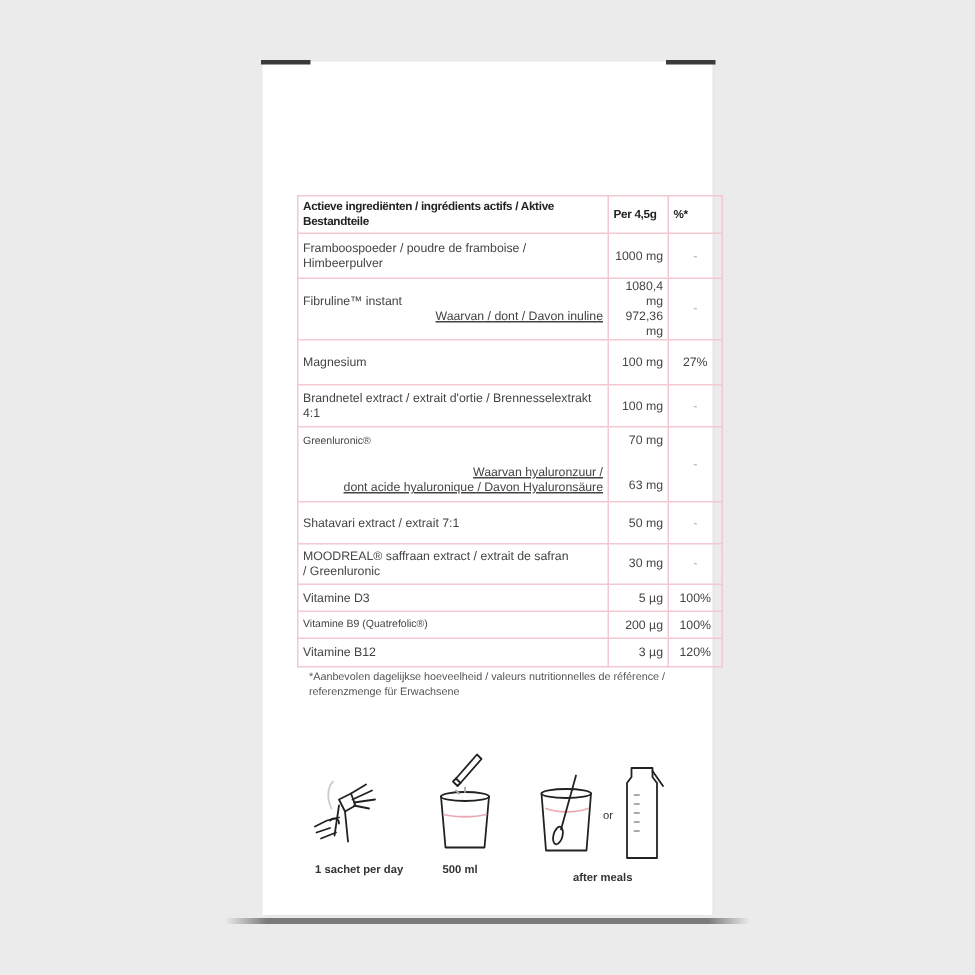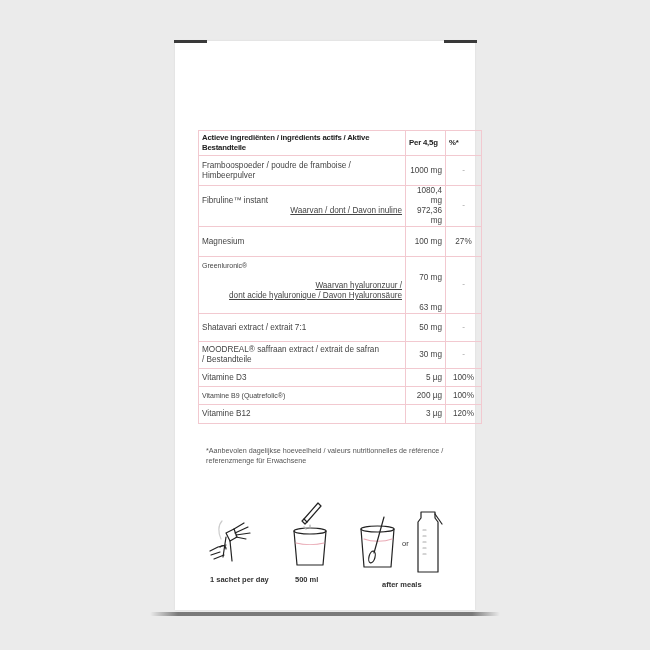--- a/index.html
+++ b/index.html
@@ -84,41 +84,46 @@
       <span style="display:block">1080,4 mg</span>
       <span style="display:block">972,36 mg</span>
     </td>
     <td class="c3 dash">-</td>
   </tr>
   <tr style="height:30px">
     <td>Magnesium</td>
     <td class="c2">100 mg</td>
     <td class="c3">27%</td>
   </tr>
+  <tr style="height:28px">
+    <td>Brandnetel extract / extrait d'ortie / Brennesselextrakt 4:1</td>
+    <td class="c2">100 mg</td>
+    <td class="c3 dash">-</td>
+  </tr>
   <tr style="height:50px">
     <td style="vertical-align:top;padding-top:4px">
       <span class="small">Greenluronic®</span>
       <span class="sub" style="margin-top:10px">Waarvan hyaluronzuur /</span>
       <span class="sub">dont acide hyaluronique / Davon Hyaluronsäure</span>
     </td>
-    <td class="c2" style="vertical-align:top;padding-top:16px">
+    <td class="c2" style="vertical-align:top;padding-top:4px">
       <span style="display:block">70 mg</span>
       <span style="display:block;margin-top:20px">63 mg</span>
     </td>
     <td class="c3 dash">-</td>
   </tr>
   <tr style="height:28px">
     <td>Shatavari extract / extrait 7:1</td>
     <td class="c2">50 mg</td>
     <td class="c3 dash">-</td>
   </tr>
   <tr style="height:27px">
     <td>
       <span style="display:block">MOODREAL® saffraan extract / extrait de safran</span>
-      <span style="display:block">/ Bestandteile</span>
+      <span style="display:block">/ Greenluronic</span>
     </td>
     <td class="c2">30 mg</td>
     <td class="c3 dash">-</td>
   </tr>
   <tr style="height:18px">
     <td>Vitamine D3</td>
     <td class="c2">5 µg</td>
     <td class="c3">100%</td>
   </tr>
   <tr style="height:18px">

